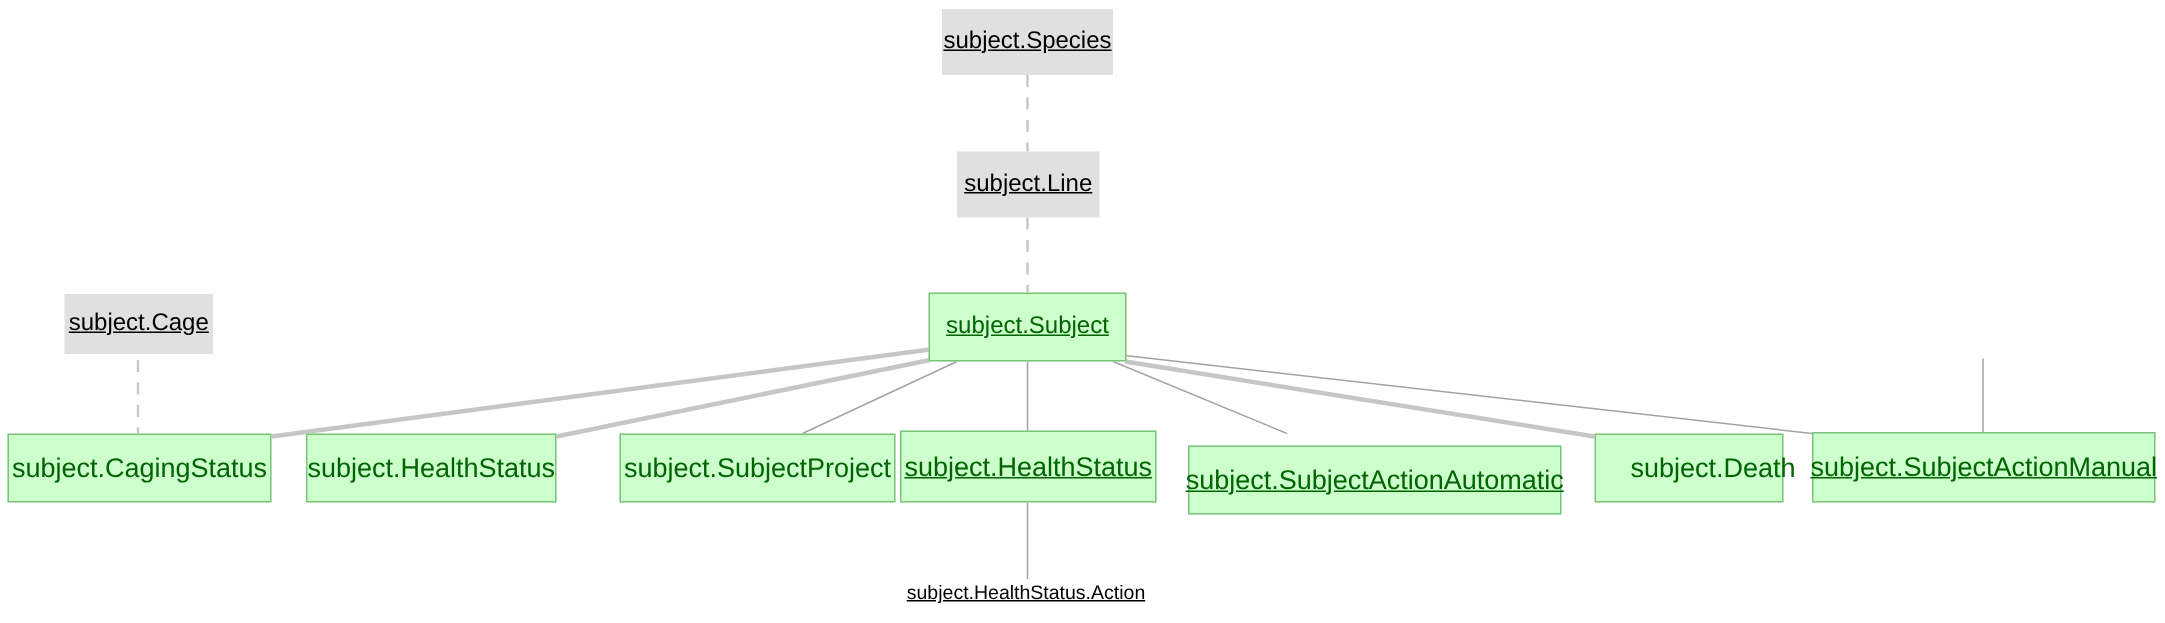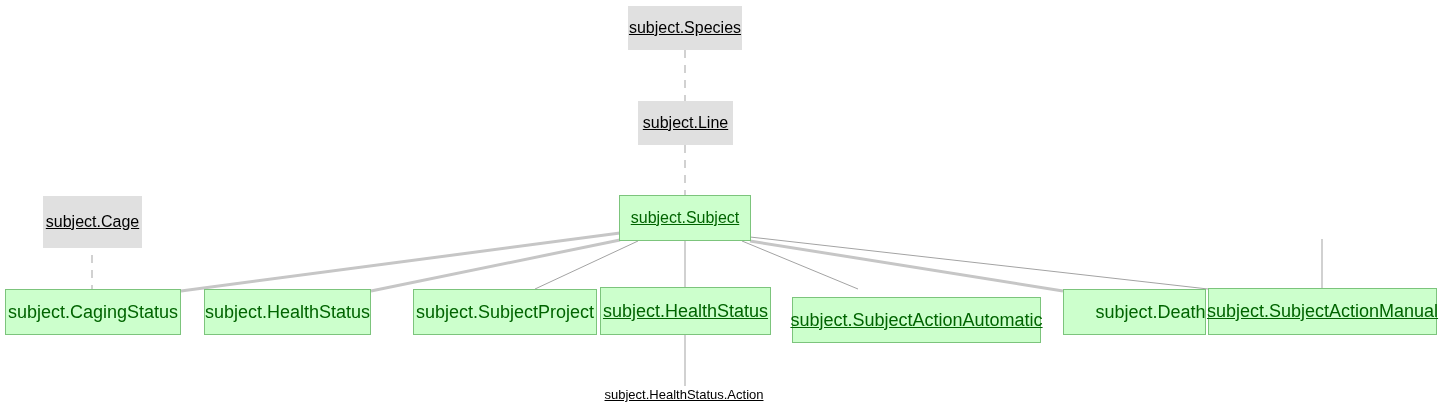--- a/index.html
+++ b/index.html
@@ -99,21 +99,21 @@
   </svg>
 
   <div class="node lookup" style="left:628px; top:6px; width:114px; height:44px;">
     <span class="lbl">subject.Species</span>
   </div>
 
   <div class="node lookup" style="left:638px; top:101px; width:95px; height:44px;">
     <span class="lbl">subject.Line</span>
   </div>
 
-  <div class="node lookup" style="left:43px; top:196px; width:99px; height:52px;">
+  <div class="node lookup" style="left:43px; top:196px; width:99px; height:40px;">
     <span class="lbl">subject.Cage</span>
   </div>
 
 
   <div class="node manual master u" style="left:619px; top:195px; width:132px; height:46px;">
     <span class="lbl">subject.Subject</span>
   </div>
 
   <div class="node manual" style="left:5px; top:289px; width:176px; height:46px;">
     <span class="lbl">subject.CagingStatus</span>
@@ -128,21 +128,21 @@
   </div>
 
   <div class="node manual u" style="left:600px; top:287px; width:171px; height:48px;">
     <span class="lbl">subject.HealthStatus</span>
   </div>
 
   <div class="node manual u" style="left:792px; top:297px; width:249px; height:46px;">
     <span class="lbl">subject.SubjectActionAutomatic</span>
   </div>
 
-  <div class="node manual" style="left:1063px; top:289px; width:143px; height:46px;padding-left:32px;">
+  <div class="node manual" style="left:1063px; top:289px; width:126px; height:46px;padding-left:32px;">
     <span class="lbl">subject.Death</span>
   </div>
 
   <div class="node manual u" style="left:1208px; top:288px; width:229px; height:47px;">
     <span class="lbl">subject.SubjectActionManual</span>
   </div>
 
   <div class="part-label" style="left:684px; top:387px;">
     <span class="lbl">subject.HealthStatus.Action</span>
   </div>

